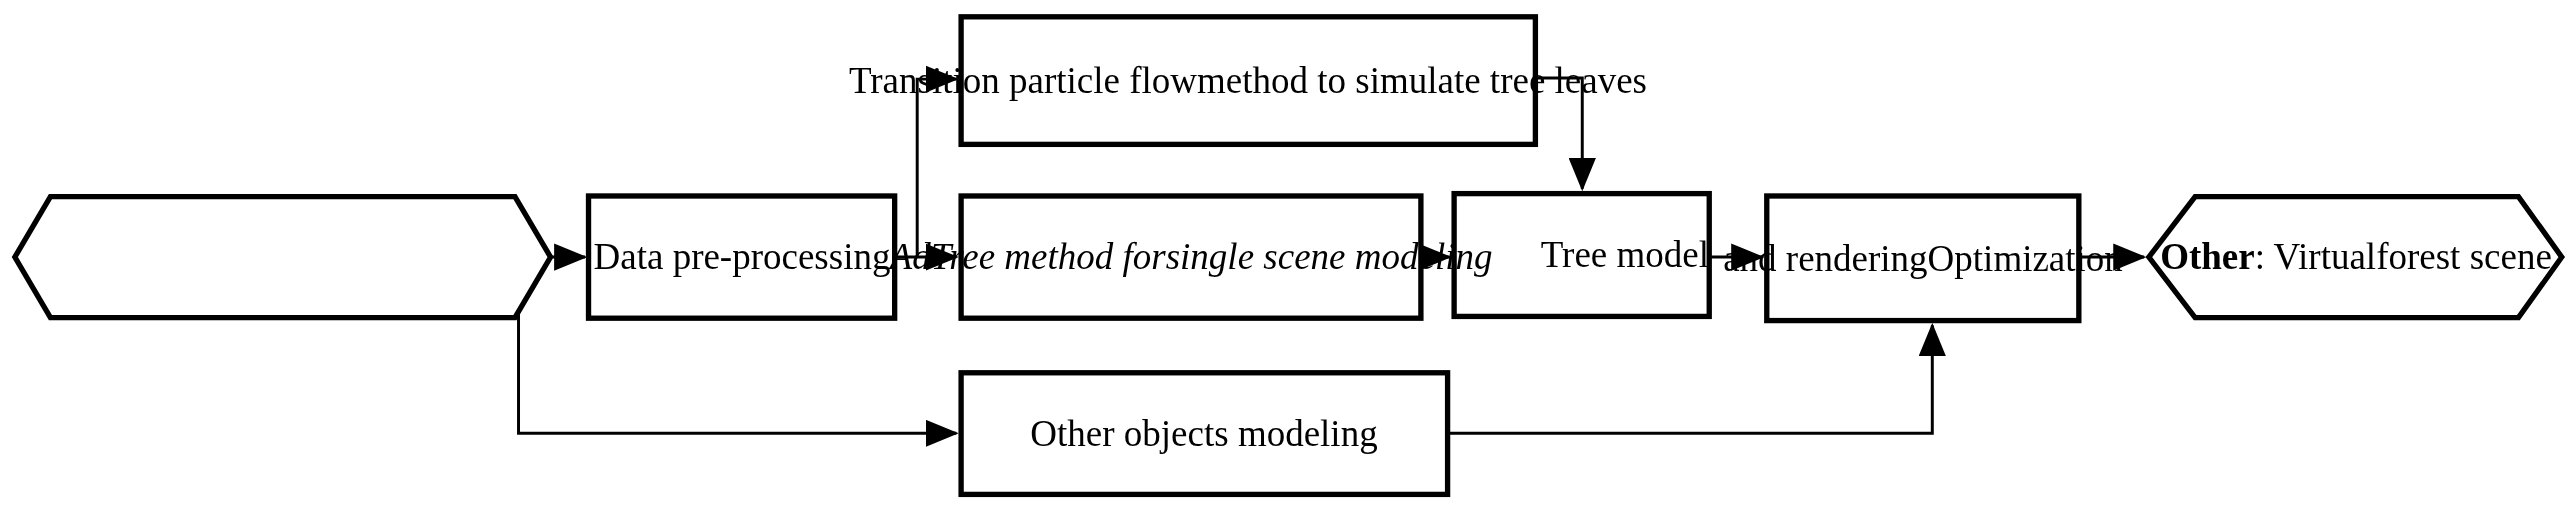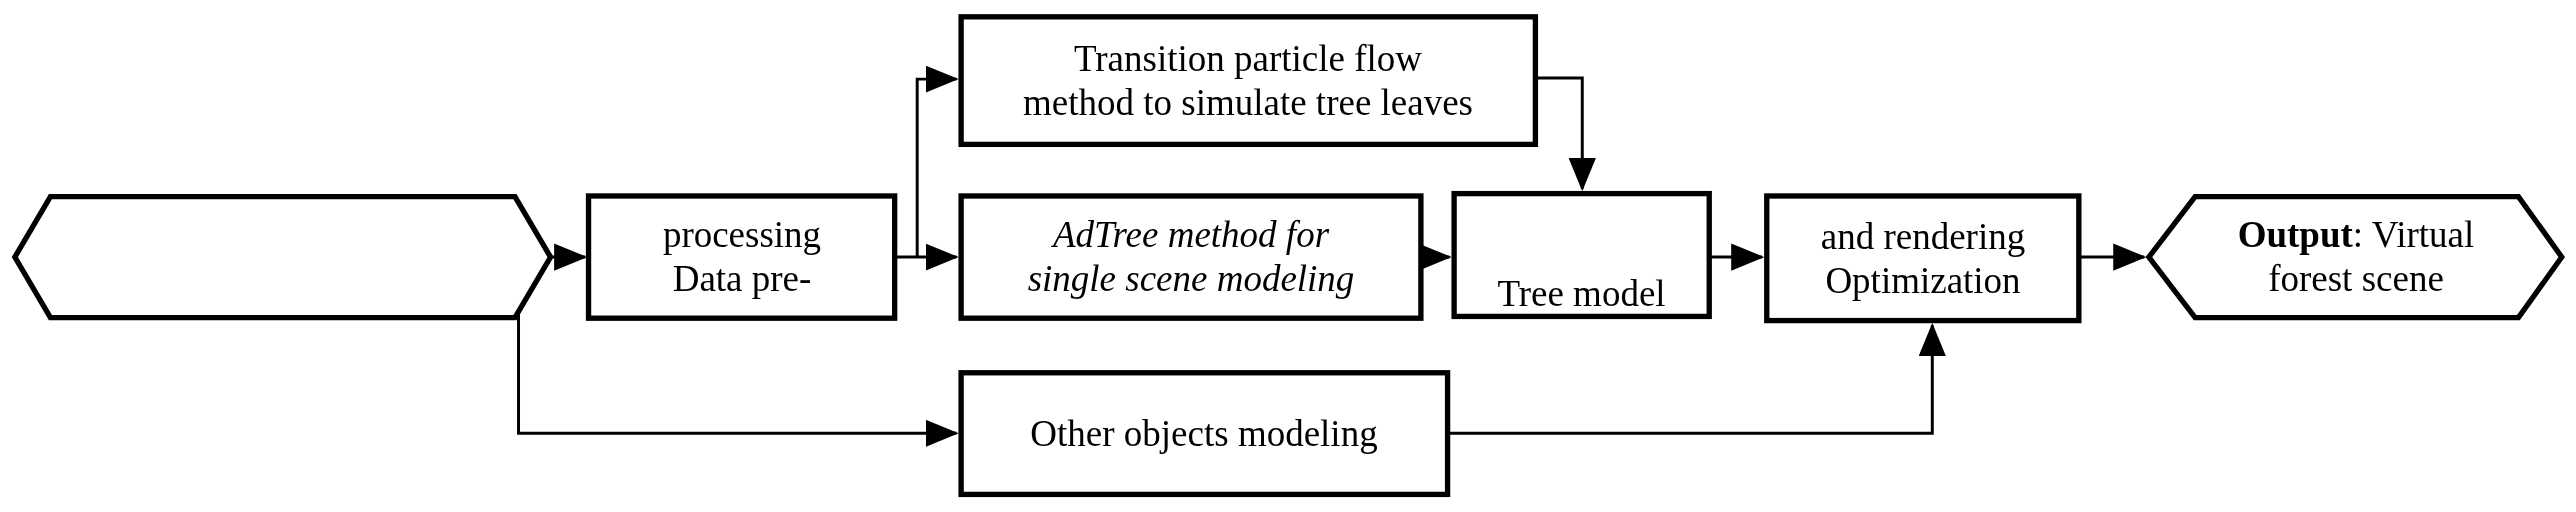--- a/index.html
+++ b/index.html
@@ -19,21 +19,21 @@
   .diagram-svg {
     position: absolute;
     left: 0;
     top: 0;
     width: 2576px;
     height: 513px;
   }
   .node-text {
     position: absolute;
     display: flex;
-    flex-direction: column;
+    flex-direction: row;
     align-items: center;
     justify-content: center;
     text-align: center;
     font-size: 37px;
     line-height: 44px;
     white-space: nowrap;
   }
   .node-text .ln { display: block; }
   .node-text b { font-weight: bold; }
   .clip-bottom {
@@ -69,22 +69,22 @@
     <rect x="1620" y="28" width="968" height="215" fill="#ffffff" stroke="#000000" stroke-width="9"></rect>
     <rect x="1620" y="330" width="775" height="206" fill="#ffffff" stroke="#000000" stroke-width="9"></rect>
     <rect x="2451" y="326" width="430" height="207" fill="#ffffff" stroke="#000000" stroke-width="9"></rect>
     <rect x="2978" y="330" width="526" height="210" fill="#ffffff" stroke="#000000" stroke-width="9"></rect>
     <polygon points="3622,433 3700,331 4245,331 4318,433 4245,535 3700,535" fill="#ffffff" stroke="#000000" stroke-width="9"></polygon>
     <rect x="1620" y="628" width="820" height="205" fill="#ffffff" stroke="#000000" stroke-width="9"></rect>
   </svg>
 
 
   <div class="node-text" style="left:589px; top:196px; width:306px; height:122px;">
+    <span class="ln">Data pre-</span>
     <span class="ln">processing</span>
-    <span class="ln">Data pre-</span>
   </div>
 
   <div class="node-text" style="left:961px; top:16.6px; width:574px; height:128px;">
     <span class="ln">Transition particle flow</span>
     <span class="ln">method to simulate tree leaves</span>
   </div>
 
   <div class="node-text" style="left:961px; top:196px; width:460px; height:122px;font-style:italic;">
     <span class="ln">AdTree method for</span>
     <span class="ln">single scene modeling</span>
@@ -93,21 +93,21 @@
   <div class="node-text" style="left:1454px; top:193px; width:255px; height:123px;justify-content:flex-end;">
     <span class="ln">Tree model</span>
   </div>
 
   <div class="node-text" style="left:1767px; top:196px; width:312px; height:125px;">
     <span class="ln">and rendering</span>
     <span class="ln">Optimization</span>
   </div>
 
   <div class="node-text" style="left:2160px; top:196px; width:392px; height:121px;">
-    <span class="ln"><b>Output</b><span>: Virtual</span></span>
+    <span class="ln"><b>Other</b><span>: Virtual</span></span>
     <span class="ln">forest scene</span>
   </div>
 
   <div class="node-text" style="left:961px; top:373px; width:486px; height:122px;">
     <span class="ln">Other objects modeling</span>
   </div>
 
 </div>
 
 

